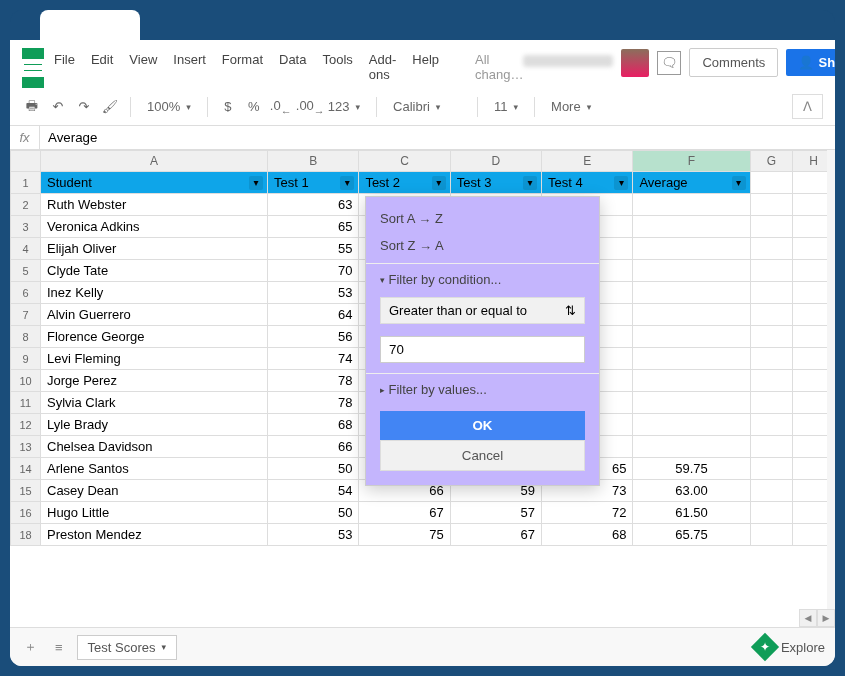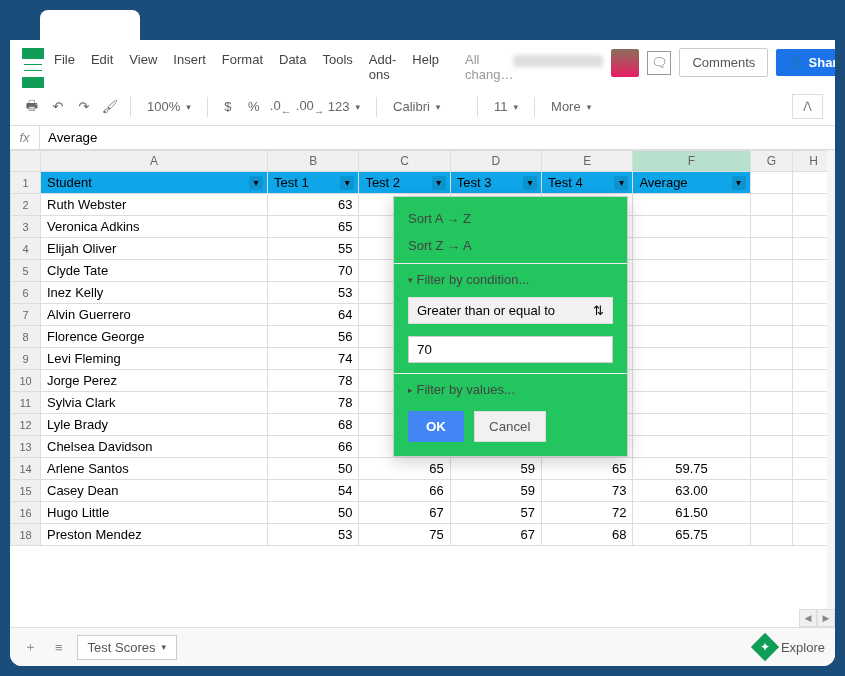--- a/index.html
+++ b/index.html
@@ -12,21 +12,21 @@
 .logo-inner { width: 22px; height: 18px; background: #fff; position: relative; }
 .logo-inner::before, .logo-inner::after { content: ''; position: absolute; background: #0f9d58; height: 1px; left: 2px; right: 2px; }
 .logo-inner::before { top: 5px; }
 .logo-inner::after { top: 11px; }
 .title-area { flex: 1; }
 .doc-title { font-size: 18px; color: #444; display: inline-block; }
 .star-icon { display: inline-block; color: #ccc; margin-left: 8px; font-size: 16px; }
 .folder-icon { display: inline-block; color: #888; margin-left: 6px; font-size: 16px; }
 .menubar { display: flex; gap: 16px; margin-top: 4px; color: #444; }
 .menubar span { cursor: pointer; }
-.all-changes { color: #999; margin-left: 10px; }
+.all-changes { color: #999; margin-left: 20px; }
 .header-right { display: flex; align-items: center; gap: 8px; }
 .avatar { width: 28px; height: 28px; background: linear-gradient(#8b6f5c, #e91e63); border-radius: 2px; }
 .speech-icon { width: 24px; height: 24px; border: 1px solid #999; display: flex; align-items: center; justify-content: center; color: #666; }
 .comments-btn, .share-btn { padding: 6px 12px; border-radius: 2px; font-size: 13px; cursor: pointer; }
 .comments-btn { border: 1px solid #ccc; background: #fff; color: #555; }
 .share-btn { background: #1a73e8; color: #fff; border: none; display: flex; align-items: center; gap: 4px; font-weight: bold; }
 .email-blur { width: 90px; height: 12px; background: #ddd; border-radius: 3px; margin-bottom: 4px; filter: blur(2px); }
 .toolbar { display: flex; align-items: center; padding: 6px 12px; gap: 6px; border-bottom: 1px solid #ddd; color: #666; }
 .tb-icon { width: 20px; text-align: center; cursor: pointer; }
 .tb-sep { width: 1px; height: 20px; background: #ddd; margin: 0 4px; }
@@ -41,28 +41,28 @@
 th, td { border: 1px solid #ddd; padding: 3px 6px; font-size: 13px; height: 20px; }
 .col-header { background: #f0f0f0; text-align: center; font-weight: normal; color: #666; font-size: 12px; }
 .row-header { background: #f0f0f0; text-align: center; font-weight: normal; color: #666; width: 30px; font-size: 11px; }
 .sel-col { background: #b7e1cd !important; }
 .corner { width: 30px; background: #f0f0f0; }
 .data-header { background: #0ea5e9; font-weight: normal; position: relative; }
 .filter-icon { position: absolute; right: 4px; top: 50%; transform: translateY(-50%); width: 14px; height: 14px; display: flex; align-items: center; justify-content: center; background: rgba(0,0,0,0.1); border-radius: 2px; font-size: 10px; cursor: pointer; }
 .num-cell { text-align: right; }
 .avg-cell { text-align: center; }
 .empty-cell { background: #fff; }
-.popover { position: absolute; left: 355px; top: 46px; width: 235px; background: #22c55e; border: 1px solid #ccc; box-shadow: 0 4px 16px rgba(0,0,0,0.2); z-index: 100; padding: 8px 0; font-size: 13px; margin-left: 28px; }
+.popover { position: absolute; left: 355px; top: 46px; width: 235px; background: #c4b5fd; border: 1px solid #ccc; box-shadow: 0 4px 16px rgba(0,0,0,0.2); z-index: 100; padding: 8px 0; font-size: 13px; }
 .pop-item { padding: 6px 14px; color: #444; cursor: pointer; }
 .pop-divider { border-top: 1px solid #eee; margin: 4px 0; }
 .pop-section { padding: 4px 14px; color: #444; display: flex; align-items: center; gap: 4px; cursor: pointer; }
 .pop-caret { font-size: 9px; }
 .pop-select { margin: 6px 14px; width: calc(100% - 28px); padding: 5px 8px; background: #f1f1f1; border: 1px solid #ddd; position: relative; display: flex; justify-content: space-between; cursor: pointer; }
 .pop-input { margin: 6px 14px; width: calc(100% - 28px); padding: 5px 8px; border: 1px solid #ccc; outline: none; }
-.pop-buttons { display: flex; gap: 10px; padding: 10px 14px 6px; }
+.pop-buttons { display: flex; gap: 0; padding: 10px 14px 6px; flex-direction: column; }
 .pop-ok { background: #4285f4; color: #fff; border: none; padding: 7px 18px; font-weight: bold; cursor: pointer; }
 .pop-cancel { background: #f1f1f1; border: 1px solid #ddd; padding: 7px 14px; color: #555; cursor: pointer; }
 .footer { display: flex; align-items: center; padding: 6px 10px; border-top: 1px solid #ddd; gap: 10px; background: #f8f8f8; }
 .footer-btn { color: #888; cursor: pointer; padding: 4px; }
 .sheet-tab { background: #fff; border: 1px solid #ccc; padding: 4px 10px; font-size: 13px; color: #555; display: flex; align-items: center; gap: 6px; }
 .explore-btn { margin-left: auto; display: flex; align-items: center; gap: 6px; color: #555; cursor: pointer; }
 .explore-icon { width: 20px; height: 20px; background: #0f9d58; display: flex; align-items: center; justify-content: center; color: #fff; transform: rotate(45deg); }
 .explore-icon span { transform: rotate(-45deg); font-size: 12px; }
 .scroll-corner { position: absolute; bottom: 0; right: 0; display: flex; background: #f0f0f0; }
 .scroll-arrow { width: 18px; height: 18px; display: flex; align-items: center; justify-content: center; font-size: 9px; color: #888; border: 1px solid #ddd; }

